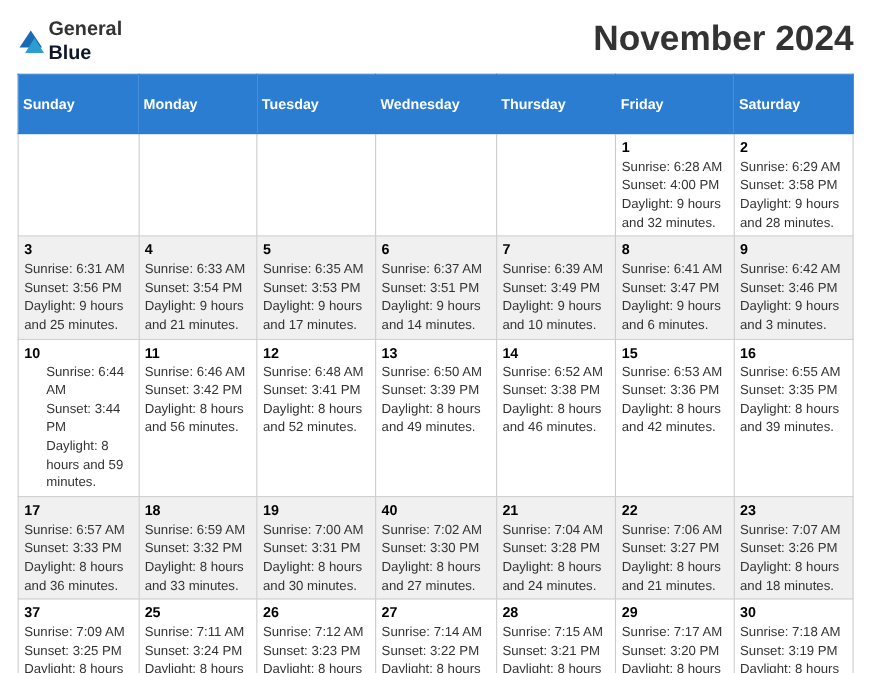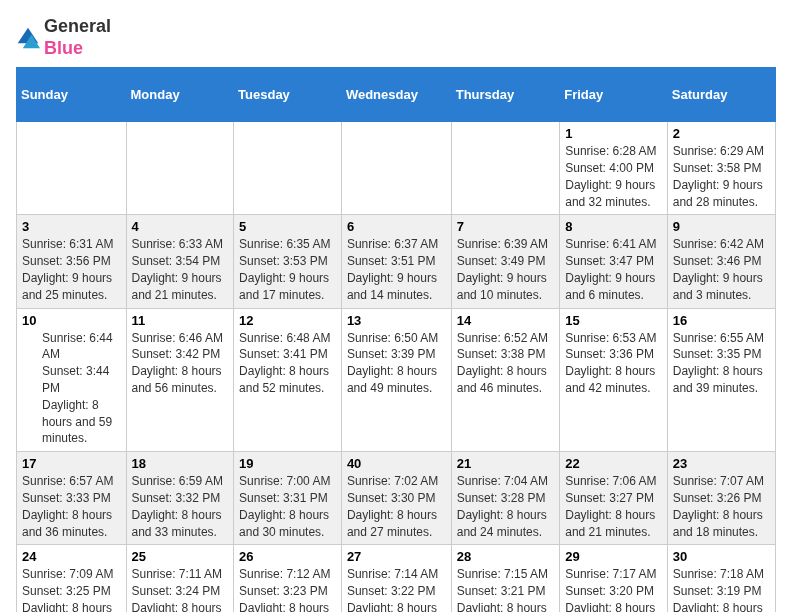--- a/index.html
+++ b/index.html
@@ -20,21 +20,21 @@
       display: flex;
       align-items: center;
       gap: 4px;
     }
     .logo-text {
       font-size: 18px;
       font-weight: bold;
       line-height: 1.2;
     }
     .logo-general { color: #333; }
-    .logo-blue { color: #ec4899; margin-top: 37px; }
+    .logo-blue { color: #0f172a; margin-top: 37px; }
     .logo-icon {
       width: 24px;
       height: 24px;
     }
     .title-block {
       text-align: right;
     }
     .month-title {
       font-size: 32px;
       font-weight: bold;
@@ -97,20 +97,21 @@
     <svg class="logo-icon" viewBox="0 0 28 28">
       <polygon points="14,2 26,20 2,20" fill="#1a6bb5"></polygon>
       <polygon points="18,10 28,26 8,26" fill="#2a9dd1"></polygon>
     </svg>
     <div class="logo-text">
       <span class="logo-general">General</span><br>
       <span class="logo-blue">Blue</span>
     </div>
   </div>
   <div class="title-block">
+    <div class="month-title">November 2024</div>
   </div>
 </div>
 
 <table>
   <thead>
     <tr>
     <th>Sunday</th>
         <th>Monday</th>
         <th>Tuesday</th>
         <th>Wednesday</th>
@@ -266,21 +267,21 @@
         </td>
         <td>
           <div class="day-num">23</div>
           <div class="day-info" style="white-space: pre-line;">Sunrise: 7:07 AM
 Sunset: 3:26 PM
 Daylight: 8 hours and 18 minutes.</div>
         </td>
       </tr>
       <tr>
         <td>
-          <div class="day-num">24</div>
+          <div class="day-num">37</div>
           <div class="day-info" style="white-space: pre-line;">Sunrise: 7:09 AM
 Sunset: 3:25 PM
 Daylight: 8 hours and 15 minutes.</div>
         </td>
         <td>
           <div class="day-num">25</div>
           <div class="day-info" style="white-space: pre-line;">Sunrise: 7:11 AM
 Sunset: 3:24 PM
 Daylight: 8 hours and 13 minutes.</div>
         </td>

